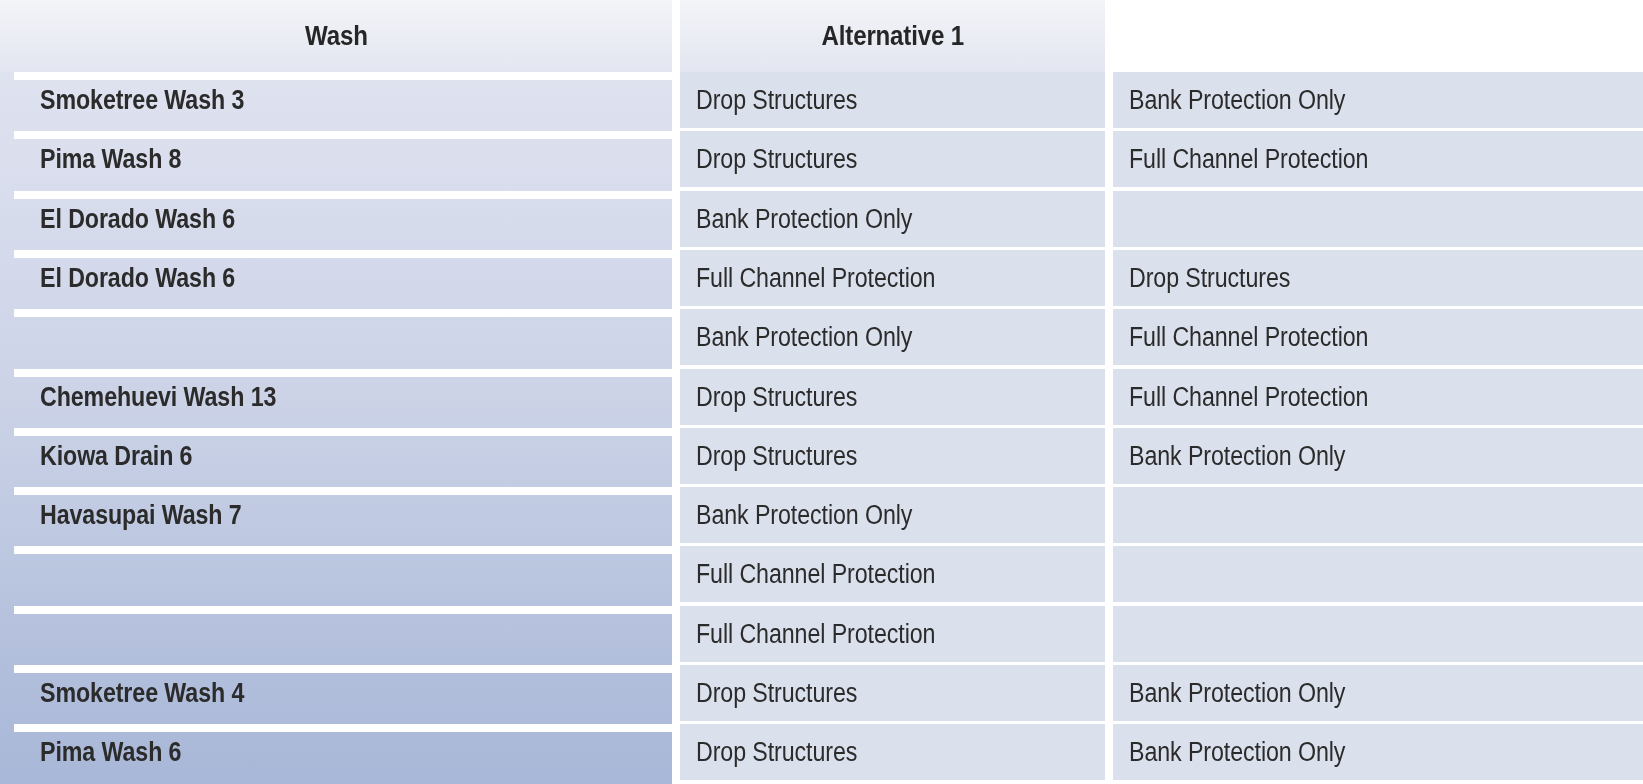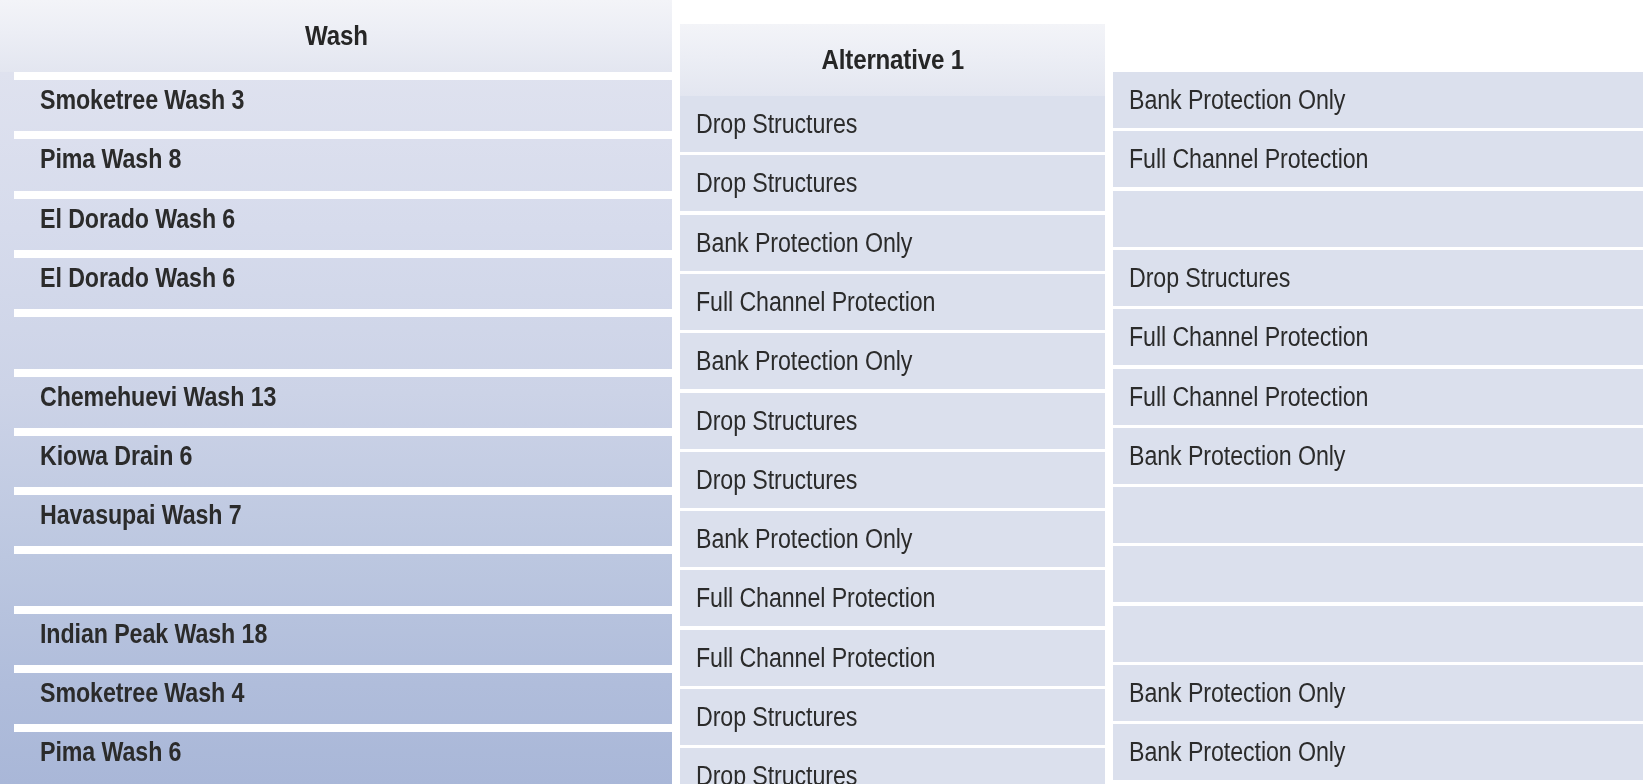--- a/index.html
+++ b/index.html
@@ -14,21 +14,21 @@
 
   #table-root {
     position: relative;
     width: 1643px;
     height: 784px;
     background: #ffffff;
   }
 
   
   .col-wash { position: absolute; left: 0px;    width: 672px; }
-  .col-alt1 { position: absolute; left: 680px;  width: 425px; margin-top: 24px; }
+  .col-alt1 { position: absolute; left: 680px;  width: 425px; }
   .col-alt2 { position: absolute; left: 1113px; width: 530px; }
 
   
   #header-row {
     position: absolute;
     left: 0; top: 0;
     width: 1643px;
     height: 72px;
   }
   .hdr-cell {
@@ -250,23 +250,20 @@
         <div class="row-gap" style="top: 0px;"></div>
         <div class="cell cell-alt col-alt1">
           <span class="cell-text">Full Channel Protection</span>
         </div>
         <div class="cell cell-alt col-alt2">
           <span class="cell-text"></span>
         </div>
       </div>
       <div class="row" style="top: 534px;">
         <div class="row-gap" style="top: 0px;"></div>
-        <div class="cell cell-wash col-wash">
-          <span class="cell-text">Indian Peak Wash 18</span>
-        </div>
         <div class="cell cell-alt col-alt1">
           <span class="cell-text">Full Channel Protection</span>
         </div>
         <div class="cell cell-alt col-alt2">
           <span class="cell-text"></span>
         </div>
       </div>
       <div class="row" style="top: 593px;">
         <div class="row-gap" style="top: 0px;"></div>
         <div class="cell cell-wash col-wash">

